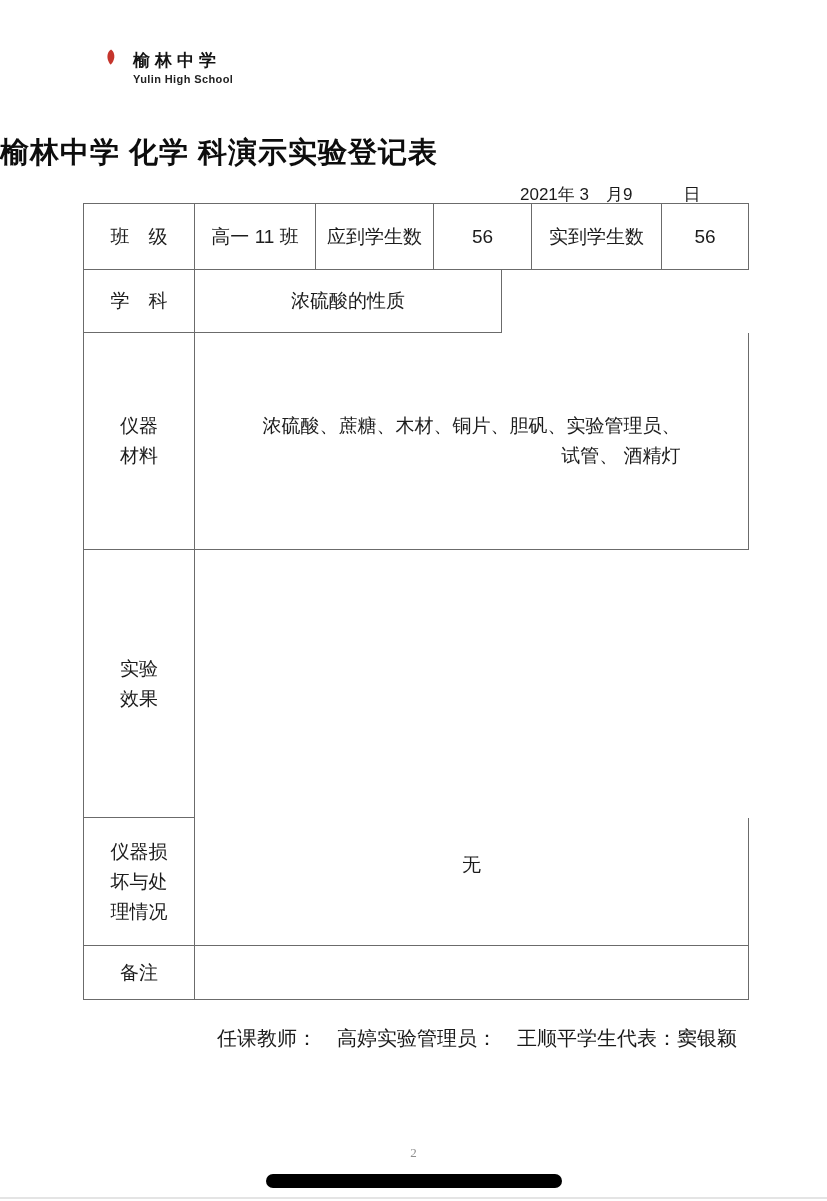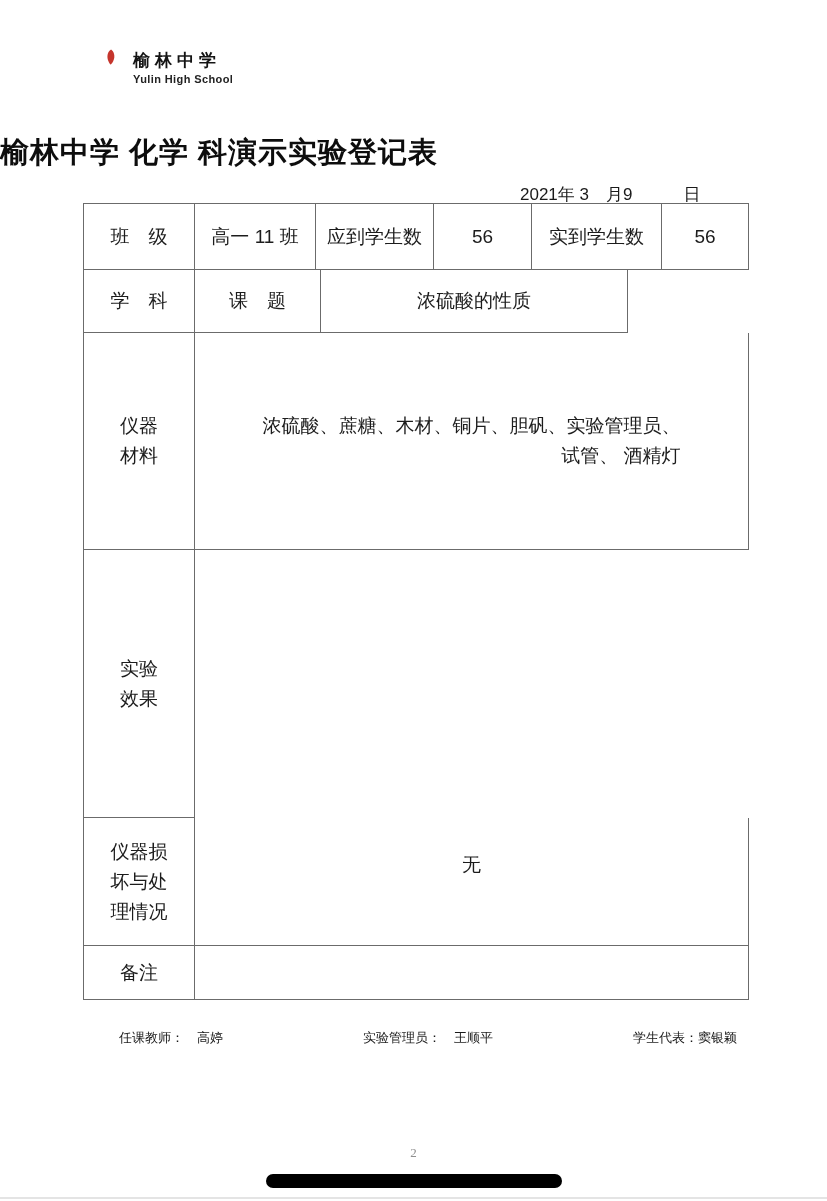--- a/index.html
+++ b/index.html
@@ -64,22 +64,22 @@
   .w130 { width: 130px; }
   .w87  { width: 87px; }
   .w126 { width: 126px; }
   .w307 { width: 307px; }
   .w554 { width: 554px; }
   .top-align { align-items: flex-start; padding-top: 32px; }
 
   
   .signatures {
     position: absolute; left: 119px; top: 1027px; width: 618px;
-    display: flex; justify-content: space-between;
-    font-size: 13px; color: #1a1a1a; line-height: 22px; white-space: pre;
+    display: flex; justify-content: flex-end;
+    font-size: 20px; color: #1a1a1a; line-height: 22px; white-space: pre;
   }
   .page-number {
     position: absolute; left: 0; top: 1145px; width: 100%;
     text-align: center; font-size: 13px; color: #8f8f8f;
     font-family: "Liberation Serif", serif;
   }
   .home-bar {
     position: absolute; left: 266px; top: 1174px;
     width: 296px; height: 14px; border-radius: 7px; background: #000;
   }
@@ -118,21 +118,20 @@
       <div class="td h66 w111">班　级</div>
       <div class="td h66 w121">高一 11 班</div>
       <div class="td h66 w118">应到学生数</div>
       <div class="td h66 w98">56</div>
       <div class="td h66 w130">实到学生数</div>
       <div class="td h66 w87">56</div>
     </div>
 
     <div class="tr">
       <div class="td h63 w111">学　科</div>
-      <div class="td h63 w126">课　题</div>
       <div class="td h63 w307">浓硫酸的性质</div>
     </div>
 
     <div class="tr">
       <div class="td h217 w111">仪器
 材料</div>
       <div class="td h217 w554">浓硫酸、蔗糖、木材、铜片、胆矾、实验管理员、
 试管、 酒精灯</div>
     </div>
 

